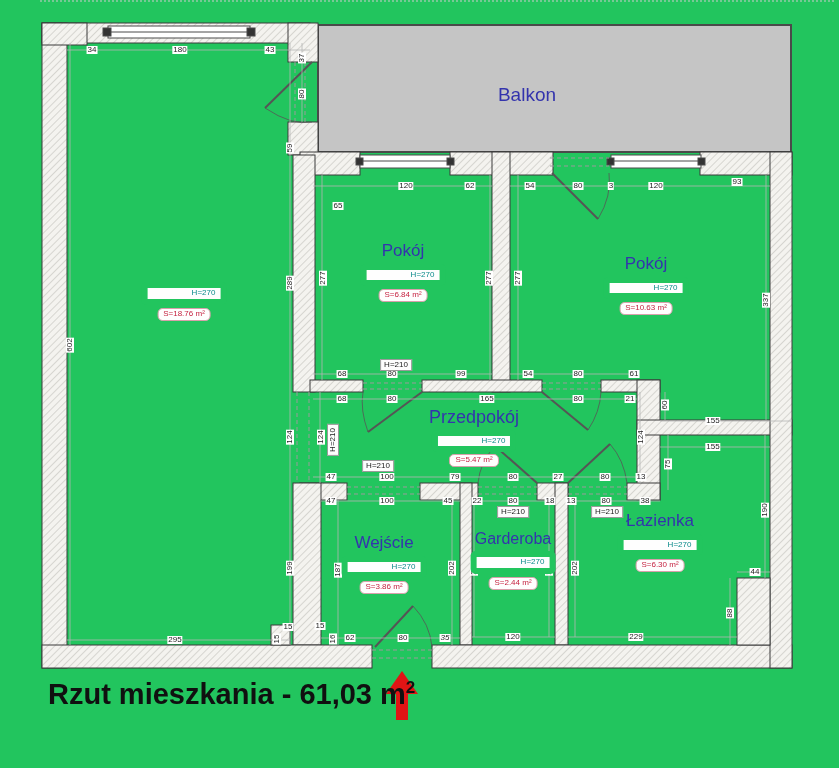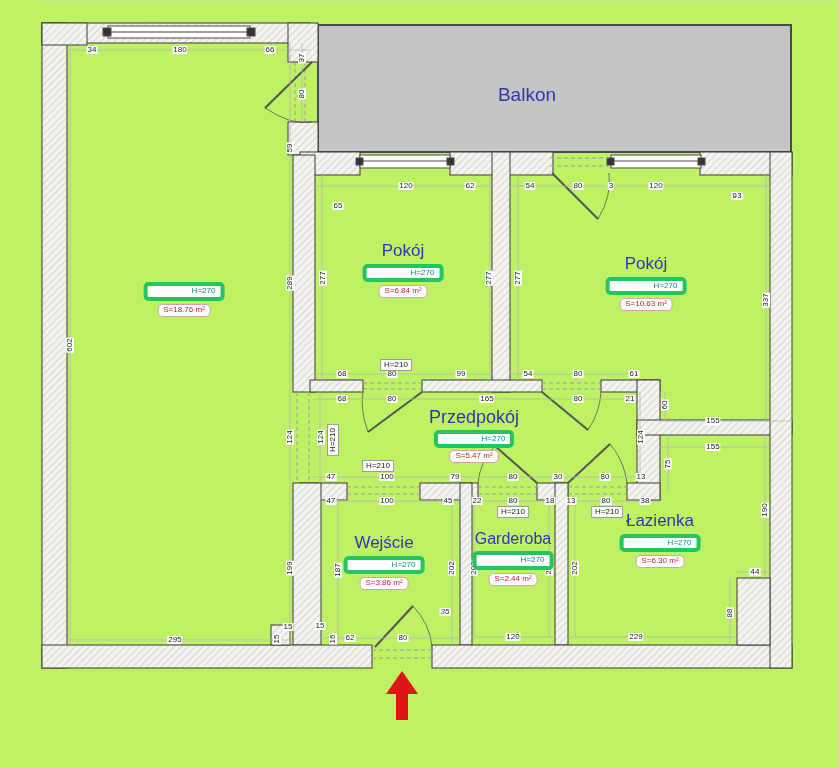--- a/index.html
+++ b/index.html
@@ -1,28 +1,28 @@
 <!DOCTYPE html>
 <html><head>
 <meta charset="utf-8">
 <style>
   html,body{margin:0;padding:0;background:#fff;}
-  #stage{position:relative;width:839px;height:768px;background:#bef264;overflow:hidden;
+  #stage{position:relative;width:839px;height:768px;background:#22c55e;overflow:hidden;
          font-family:"Liberation Sans",sans-serif;}
   #plan-svg{position:absolute;left:0;top:0;}
 
   
   .room-label{position:absolute;transform:translateX(-50%);display:flex;flex-direction:column;
               align-items:center;gap:3px;white-space:nowrap;text-align:center;}
   .rname{color:#3434ad;font-size:17px;line-height:1.15;}
   .balkon .rname{font-size:19px;text-align:center;}
   .salon .rname{white-space:normal;width:170px;}
   .salon .pill.h{margin-top:16px;}
   .pill{font-size:8px;line-height:1.1;background:#fefefe;border-radius:5px;padding:1px 5px;}
-  .pill.h{color:#0a8a8a;border:4px solid #22c55e;padding-left:44px;}
+  .pill.h{color:#0a8a8a;border:6px solid #22c55e;padding-left:44px;}
   .pill.s{color:#c41f3e;border:1px solid #d9a0ab;}
 
   
   .balkon{left:527px;top:84px;}
   .salon{left:184px;top:266px;}
   .pokoj1{left:403px;top:241px;}
   .pokoj2{left:646px;top:254px;}
   .przedpokoj{left:474px;top:407px;gap:2px;}
   .przedpokoj .rname{font-size:18px;}
   .wejscie{left:384px;top:533px;}
@@ -180,36 +180,36 @@
         <line x1="730" y1="578" x2="730" y2="645"></line>
     </g>
 
     <polygon points="402,671 418,694 408,694 408,720 396,720 396,694 386,694" fill="#e01515"></polygon>
   </svg>
 
   <div id="dims">
 
   <span style="left: 92px; top: 50px;">34</span>
       <span style="left: 180px; top: 50px;">180</span>
-      <span style="left: 270px; top: 50px;">66</span>
+      <span style="left: 270px; top: 50px;">43</span>
       <span class="r" style="left: 302px; top: 58px;">37</span>
       <span class="r" style="left: 302px; top: 94px;">80</span>
       <span class="r" style="left: 290px; top: 148px;">59</span>
       <span class="r" style="left: 70px; top: 345px;">602</span>
       <span class="r" style="left: 290px; top: 283px;">289</span>
       <span class="r" style="left: 323px; top: 278px;">277</span>
       <span style="left: 338px; top: 186px; margin-top: 20px;">65</span>
       <span style="left: 406px; top: 186px;">120</span>
       <span style="left: 470px; top: 186px;">62</span>
       <span class="r" style="left: 489px; top: 278px;">277</span>
       <span style="left: 530px; top: 186px;">54</span>
       <span style="left: 578px; top: 186px;">80</span>
       <span style="left: 611px; top: 186px;">3</span>
       <span style="left: 656px; top: 186px;">120</span>
-      <span style="left: 737px; top: 196px; font-family: Liberation Mono, monospace;">93</span>
+      <span style="left: 737px; top: 182px;">93</span>
       <span class="r" style="left: 518px; top: 278px;">277</span>
       <span class="r" style="left: 766px; top: 300px;">337</span>
       <span style="left: 342px; top: 374px;">68</span>
       <span style="left: 392px; top: 374px;">80</span>
       <span style="left: 461px; top: 374px;">99</span>
       <span class="hb" style="left: 396px; top: 365px;">H=210</span>
       <span style="left: 528px; top: 374px;">54</span>
       <span style="left: 578px; top: 374px;">80</span>
       <span style="left: 634px; top: 374px;">61</span>
       <span style="left: 342px; top: 399px;">68</span>
@@ -222,21 +222,21 @@
       <span class="hbr" style="left: 333px; top: 440px;">H=210</span>
       <span class="r" style="left: 641px; top: 437px;">124</span>
       <span class="r" style="left: 665px; top: 405px;">60</span>
       <span style="left: 713px; top: 421px;">155</span>
       <span style="left: 713px; top: 447px;">155</span>
       <span class="r" style="left: 668px; top: 464px;">75</span>
       <span style="left: 331px; top: 477px;">47</span>
       <span style="left: 387px; top: 477px;">100</span>
       <span style="left: 455px; top: 477px;">79</span>
       <span style="left: 513px; top: 477px;">80</span>
-      <span style="left: 558px; top: 477px;">30</span>
+      <span style="left: 558px; top: 477px;">27</span>
       <span style="left: 605px; top: 477px;">80</span>
       <span style="left: 641px; top: 477px;">13</span>
       <span class="hb" style="left: 378px; top: 466px;">H=210</span>
       <span style="left: 331px; top: 501px;">47</span>
       <span style="left: 387px; top: 501px;">100</span>
       <span style="left: 448px; top: 501px;">45</span>
       <span style="left: 477px; top: 501px;">22</span>
       <span style="left: 513px; top: 501px;">80</span>
       <span style="left: 550px; top: 501px;">18</span>
       <span class="hb" style="left: 513px; top: 512px;">H=210</span>
@@ -253,21 +253,21 @@
       <span class="r" style="left: 765px; top: 510px;">190</span>
       <span style="left: 755px; top: 572px;">44</span>
       <span class="r" style="left: 730px; top: 613px;">88</span>
       <span style="left: 175px; top: 640px;">295</span>
       <span style="left: 288px; top: 627px;">15</span>
       <span class="r" style="left: 277px; top: 639px;">15</span>
       <span style="left: 320px; top: 626px;">15</span>
       <span class="r" style="left: 333px; top: 639px;">16</span>
       <span style="left: 350px; top: 638px;">62</span>
       <span style="left: 403px; top: 638px;">80</span>
-      <span style="left: 445px; top: 612px; font-style: italic;">35</span>
+      <span style="left: 445px; top: 638px; font-style: italic;">35</span>
       <span style="left: 513px; top: 637px;">120</span>
       <span style="left: 636px; top: 637px;">229</span>
     </div>
 
   <div class="room-label balkon">
     <div class="rname">Balkon</div>
   </div>
 
   <div class="room-label salon">
     <div class="pill h">H=270</div>
@@ -303,14 +303,15 @@
     <div class="pill h">H=270</div>
     <div class="pill s">S=2.44 m²</div>
   </div>
 
   <div class="room-label lazienka">
     <div class="rname">Łazienka</div>
     <div class="pill h">H=270</div>
     <div class="pill s">S=6.30 m²</div>
   </div>
 
+  <div id="title"><span>Rzut mieszkania - 61,03 m</span><sup>2</sup></div>
 
 </div>
 
 </body></html>

